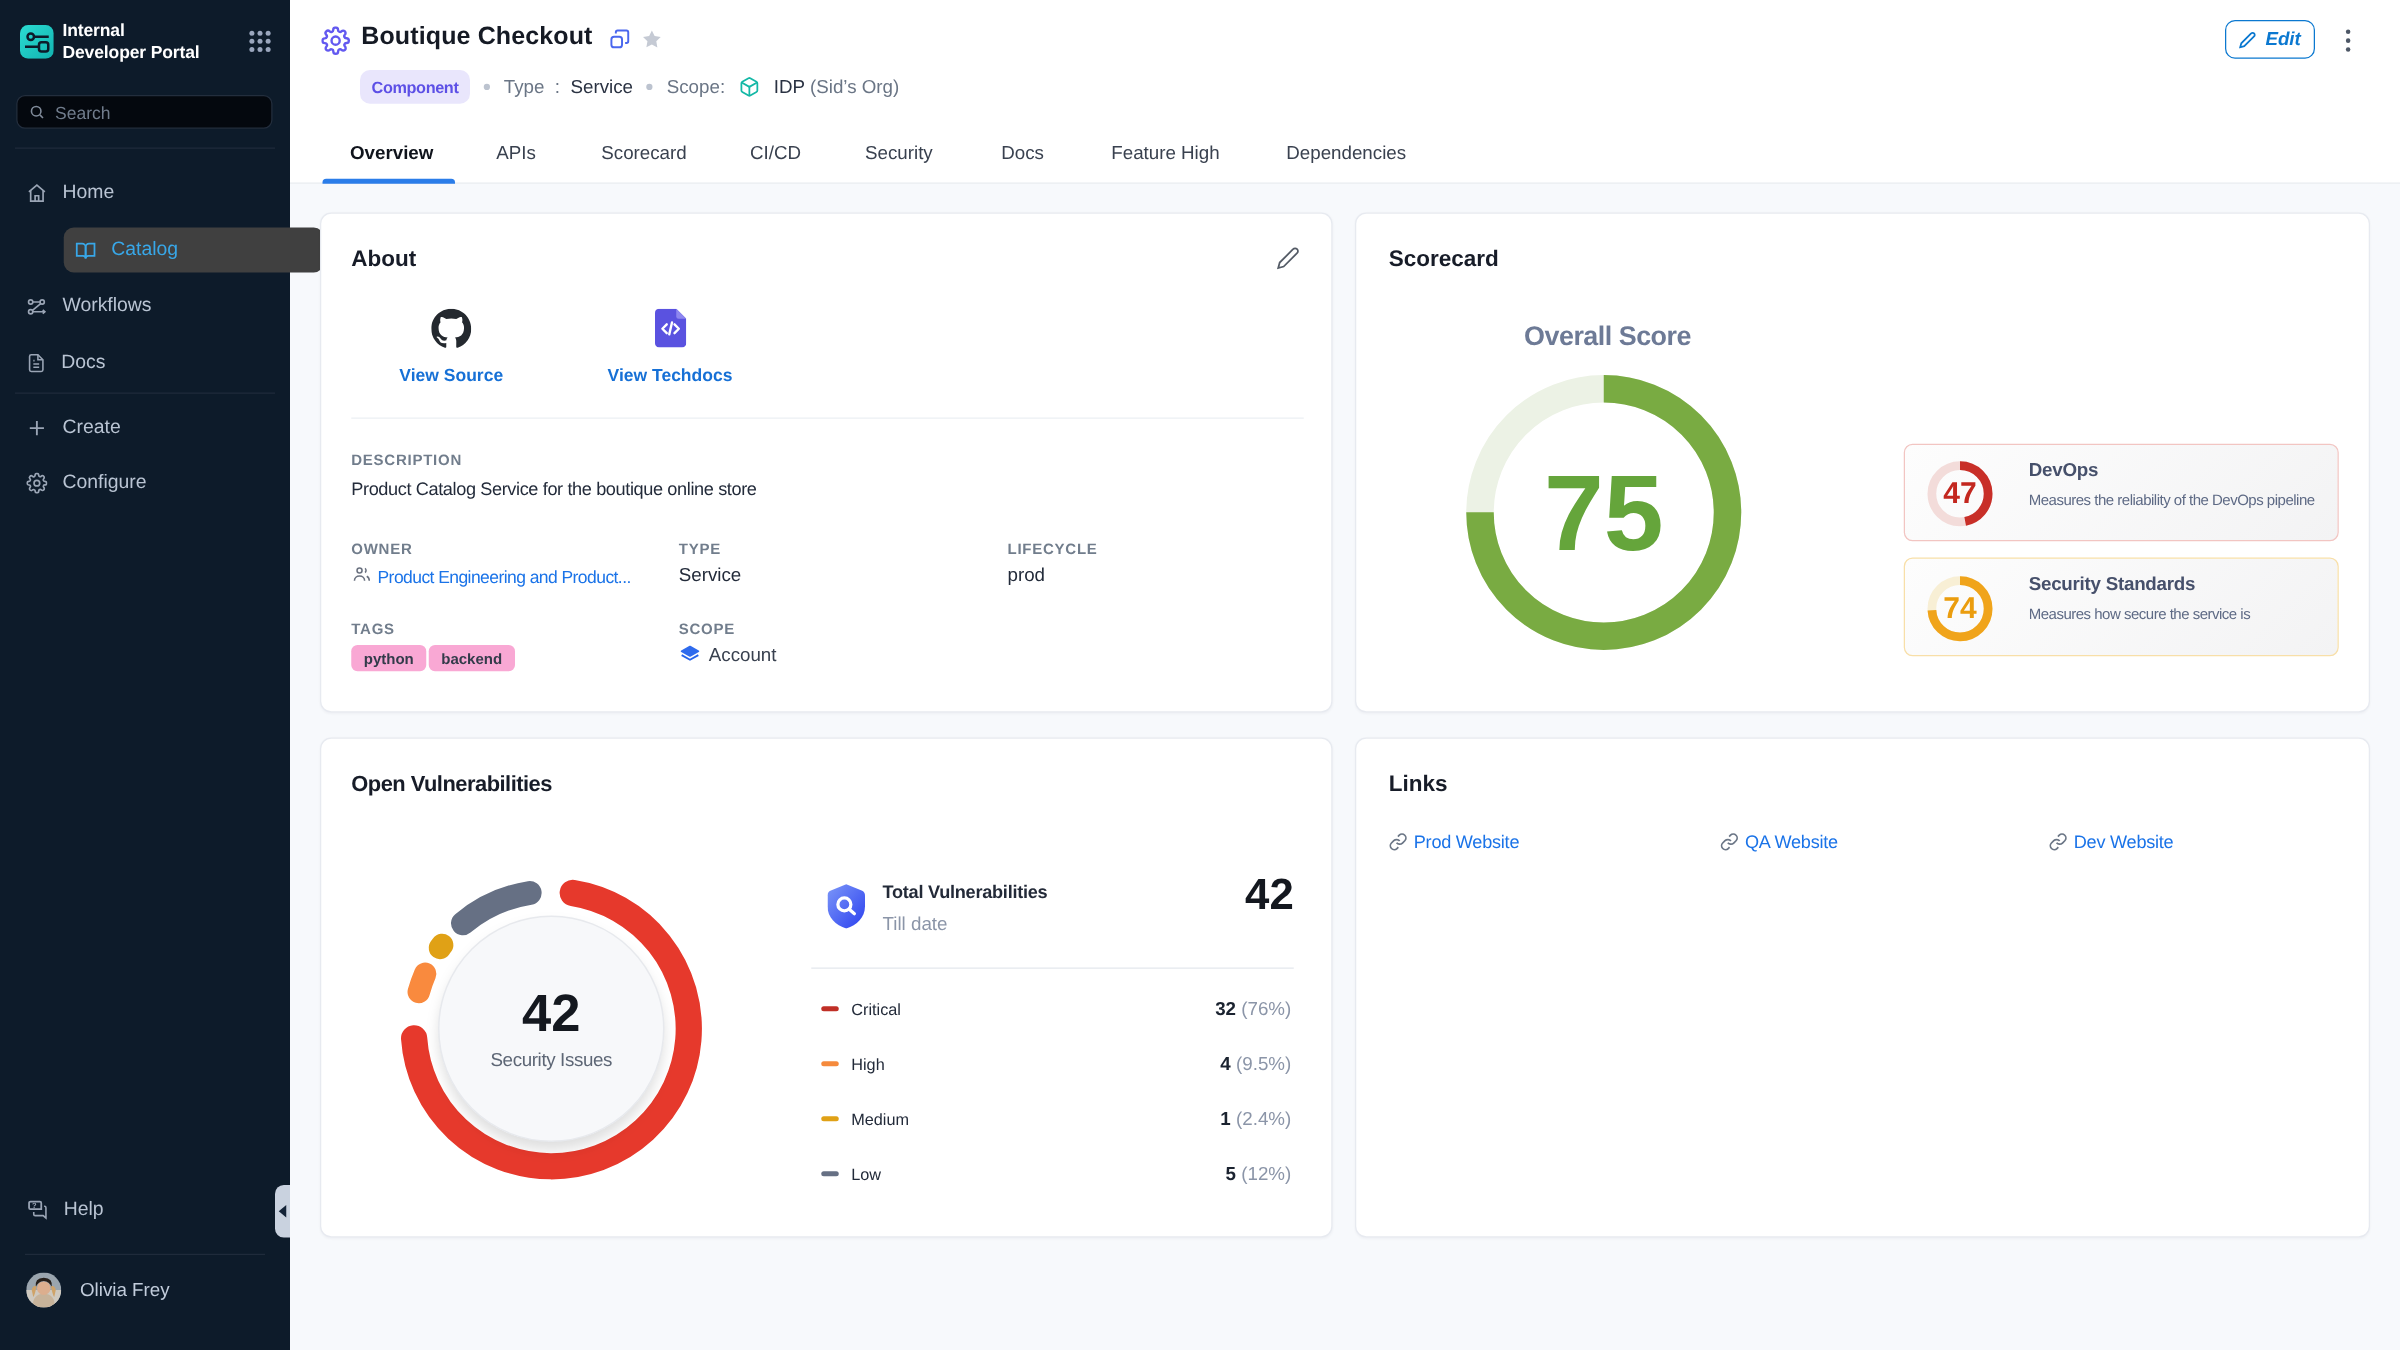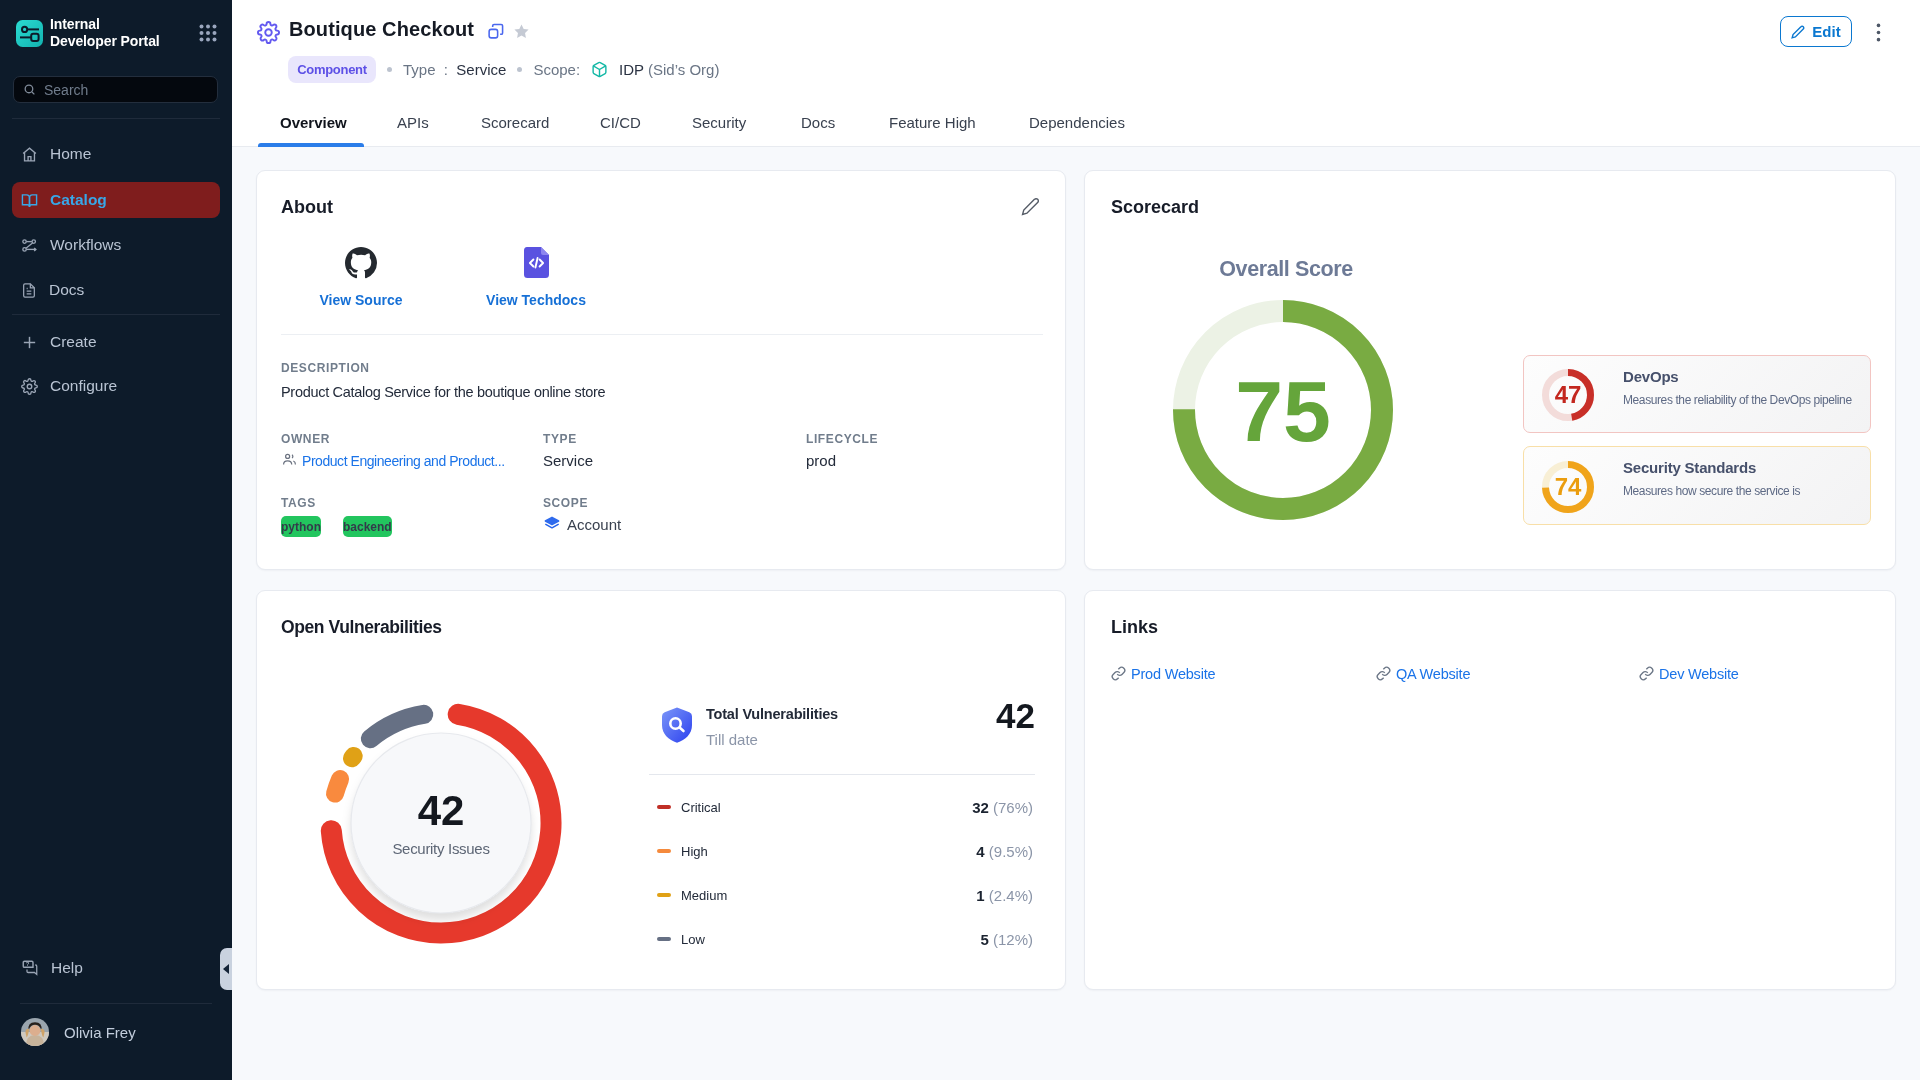--- a/index.html
+++ b/index.html
@@ -6,42 +6,42 @@
   html,body { width:1920px; height:1080px; overflow:hidden; }
   body { font-family:"Liberation Sans", sans-serif; background:#f7f9fc; position:relative; }
   .abs { position:absolute; }
   
   #sb { position:absolute; left:0; top:0; width:232px; height:1080px; background:#0d1b2a; }
   .sb-word { position:absolute; left:50px; top:16px; color:#fff; font-size:14px; font-weight:700; line-height:17px; letter-spacing:-0.1px; }
   #search { position:absolute; left:13px; top:76px; width:205px; height:27px; background:#04080e; border:1px solid #232e3d; border-radius:7px; display:flex; align-items:center; padding:0 9px; gap:8px; }
   #search span { color:#707c8c; font-size:14px; }
   .sb-div { position:absolute; left:12px; width:208px; height:1px; background:#1f2b3b; }
   .nav { position:absolute; left:12px; width:208px; height:36px; border-radius:8px; display:flex; align-items:center; padding:0 9px; gap:12px; color:#b9c4d3; font-size:15.5px; }
-  .nav.active { background:#7f1d1d; color:#38a7e8; font-weight:700; }
+  .nav.active { background:#404040; color:#38a7e8; font-weight:400;margin-left:39px; }
   .nav svg { flex:0 0 auto; }
   #handle { position:absolute; left:220px; top:948px; width:12px; height:42px; background:#c9d2df; border-radius:7px 0 0 7px; }
   #handle:after { content:""; position:absolute; left:3px; top:16px; border-right:6px solid #132337; border-top:5px solid transparent; border-bottom:5px solid transparent; }
   
   #hd { position:absolute; left:232px; top:0; width:1688px; height:147px; background:#ffffff; border-bottom:1px solid #e8ebf0;text-align:center; }
   #title { position:absolute; left:57px; top:18px; font-size:20px; font-weight:700; color:#151a24; letter-spacing:.1px; }
   #crumb { position:absolute; left:56px; top:56px; height:27px; display:flex; align-items:center; gap:11px; }
   .badge { background:#e9e6fc; color:#5d50e6; font-size:13px; letter-spacing:-0.3px; font-weight:600; border-radius:8px; width:88px; height:27px; display:flex; align-items:center; justify-content:center; }
   .dotsep { width:5px; height:5px; border-radius:50%; background:#bcc3cf; }
   .gy { color:#6a7585; font-size:15px; }
   .dk { color:#2a3242; font-size:15px; }
   .tab { position:absolute; top:114px; font-size:15px; color:#39414f; }
   .tab.on { font-weight:700; color:#10141c; }
   #underline { position:absolute; left:26px; top:143px; width:106px; height:4px; background:#2b7de9; border-radius:3px 3px 0 0; }
-  #editbtn { position:absolute; left:1548px; top:16px; width:72px; height:31px; border:1.5px solid #0b78d0; border-radius:8px; color:#0b78d0; font-size:15px; font-weight:700; display:flex; align-items:center; justify-content:center; gap:7px; background:#fff; }
+  #editbtn { position:absolute; left:1548px; top:16px; width:72px; height:31px; border:1.5px solid #0b78d0; border-radius:8px; color:#0b78d0; font-size:15px; font-weight:700; display:flex; align-items:center; justify-content:center; gap:7px; background:#fff;font-style:italic; }
   
   .card { position:absolute; background:#fff; border:1px solid #e7eaf0; border-radius:9px; box-shadow:0 1px 2px rgba(16,24,40,.04); }
   .ctitle { position:absolute; left:24px; top:26px; font-size:18px; font-weight:700; color:#171c28; }
   .lbl { position:absolute; font-size:12px; font-weight:700; color:#717d8c; letter-spacing:.6px; }
   .val { position:absolute; font-size:15px; color:#232b3a; }
-  .chip { position:absolute; height:21px; background:#22c55e; border-radius:5px; font-size:12px; font-weight:700; color:#333b4a; display:flex; align-items:center; padding:0 0; }
+  .chip { position:absolute; height:21px; background:#f9a8d4; border-radius:5px; font-size:12px; font-weight:700; color:#333b4a; display:flex; align-items:center; padding:0 10px; }
   .blue { color:#1670d6; }
   
   .mini { position:absolute; left:438px; width:348px; border-radius:7px; background:linear-gradient(135deg,#fdfdfd 0%,#f3f3f4 100%); }
   .mini .mt { position:absolute; left:99px; top:12px; font-size:15px; letter-spacing:-0.2px; font-weight:700; color:#46506b; }
   .mini .md { position:absolute; left:99px; top:37px; font-size:12px; letter-spacing:-0.4px; color:#5e6a85; white-space:nowrap; }
   .mini .num { position:absolute; left:16px; top:12px; width:56px; height:56px; display:flex; align-items:center; justify-content:center; font-size:24px; font-weight:700; }
   .legend-row { position:absolute; left:400px; height:20px; display:flex; align-items:center; }
   .legend-dash { width:14px; height:4.5px; border-radius:3px; }
   .legend-lbl { margin-left:10px; font-size:13px; color:#222a39; }
   .legend-val { position:absolute; font-size:15px; text-align:right; right:32px; }

